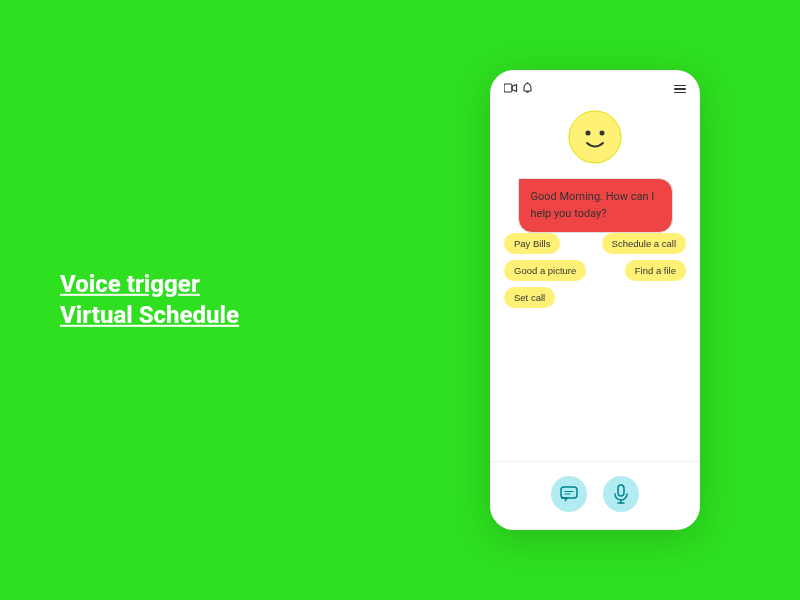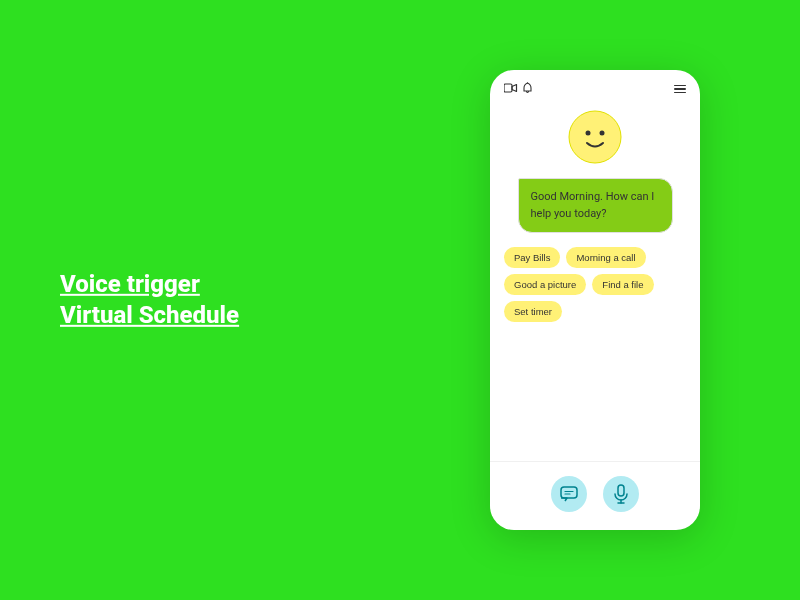--- a/index.html
+++ b/index.html
@@ -69,39 +69,38 @@
     .avatar-container {
       margin-bottom: 10px;
     }
 
     .avatar-face {
       width: 54px;
       height: 54px;
     }
 
     .chat-bubble {
-      background: #84cc16;
+      background: #ef4444;
       border: 1.5px solid #e0e0e0;
       border-radius: 14px;
       border-top-left-radius: 2px;
       padding: 10px 12px;
       font-size: 11px;
       color: #333;
       line-height: 1.5;
       width: 100%;
       max-width: 155px;
-      margin-bottom: 14px;
       position: relative;
     }
 
     .suggestion-chips {
       display: flex;
       flex-wrap: wrap;
       gap: 6px;
-      justify-content: flex-start;
+      justify-content: space-between;
       width: 100%;
       padding: 0 2px;
     }
 
     .chip {
       background: #FFF176;
       border: none;
       border-radius: 20px;
       padding: 5px 10px;
       font-size: 9.5px;
@@ -194,24 +193,24 @@
         <path d="M19 33 Q27 40 35 33" stroke="#333" stroke-width="2" fill="none" stroke-linecap="round"></path>
       </svg>
     </div>
 
     <div class="chat-bubble">
       <span>Good Morning. How can I help you today?</span>
     </div>
 
     <div class="suggestion-chips">
       <button class="chip">Pay Bills</button>
-      <button class="chip">Morning a call</button>
+      <button class="chip">Schedule a call</button>
       <button class="chip">Good a picture</button>
       <button class="chip">Find a file</button>
-      <button class="chip">Set timer</button>
+      <button class="chip">Set call</button>
     </div>
 
   </div>
 
   <div class="phone-footer">
 
     <button class="footer-btn">
       <svg width="18" height="16" viewBox="0 0 18 16" fill="none" xmlns="http://www.w3.org/2000/svg">
         <rect x="1" y="1" width="16" height="11" rx="3" stroke="#00838F" stroke-width="1.5" fill="none"></rect>
         <path d="M5 15L7 12H1" stroke="#00838F" stroke-width="1.5" fill="none" stroke-linejoin="round"></path>

